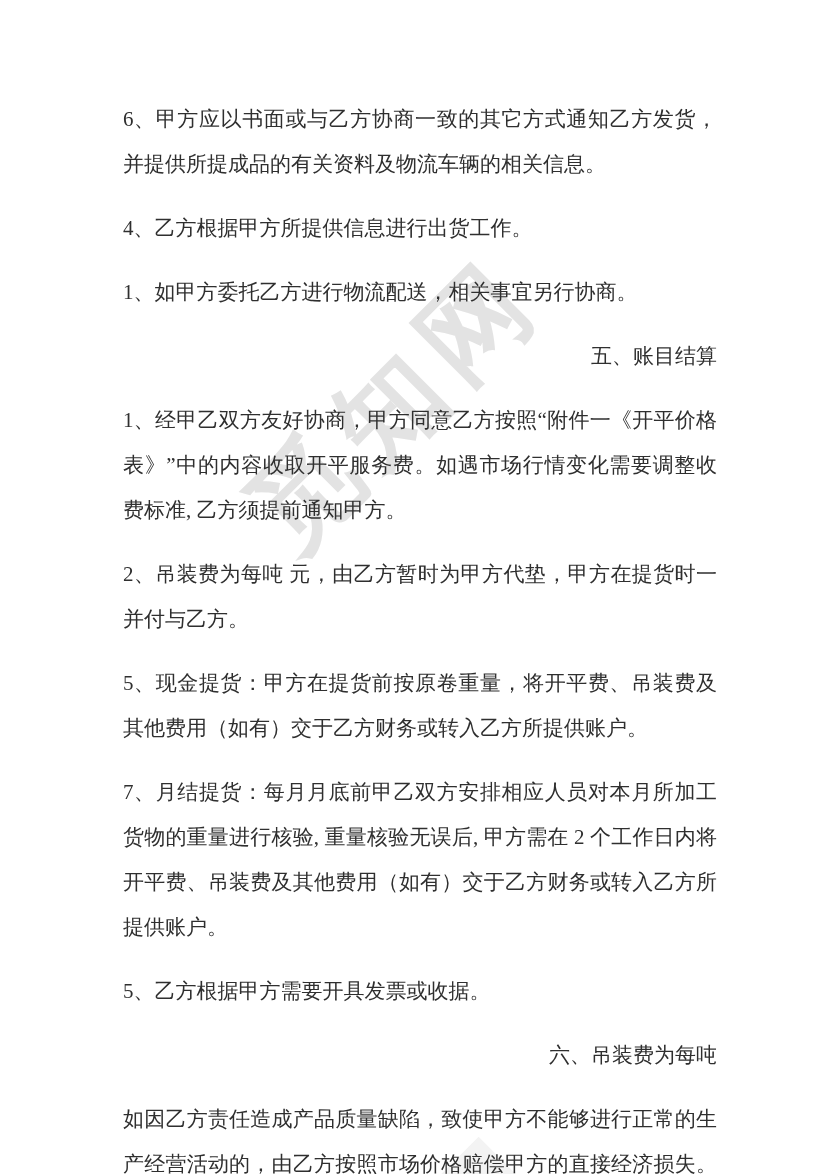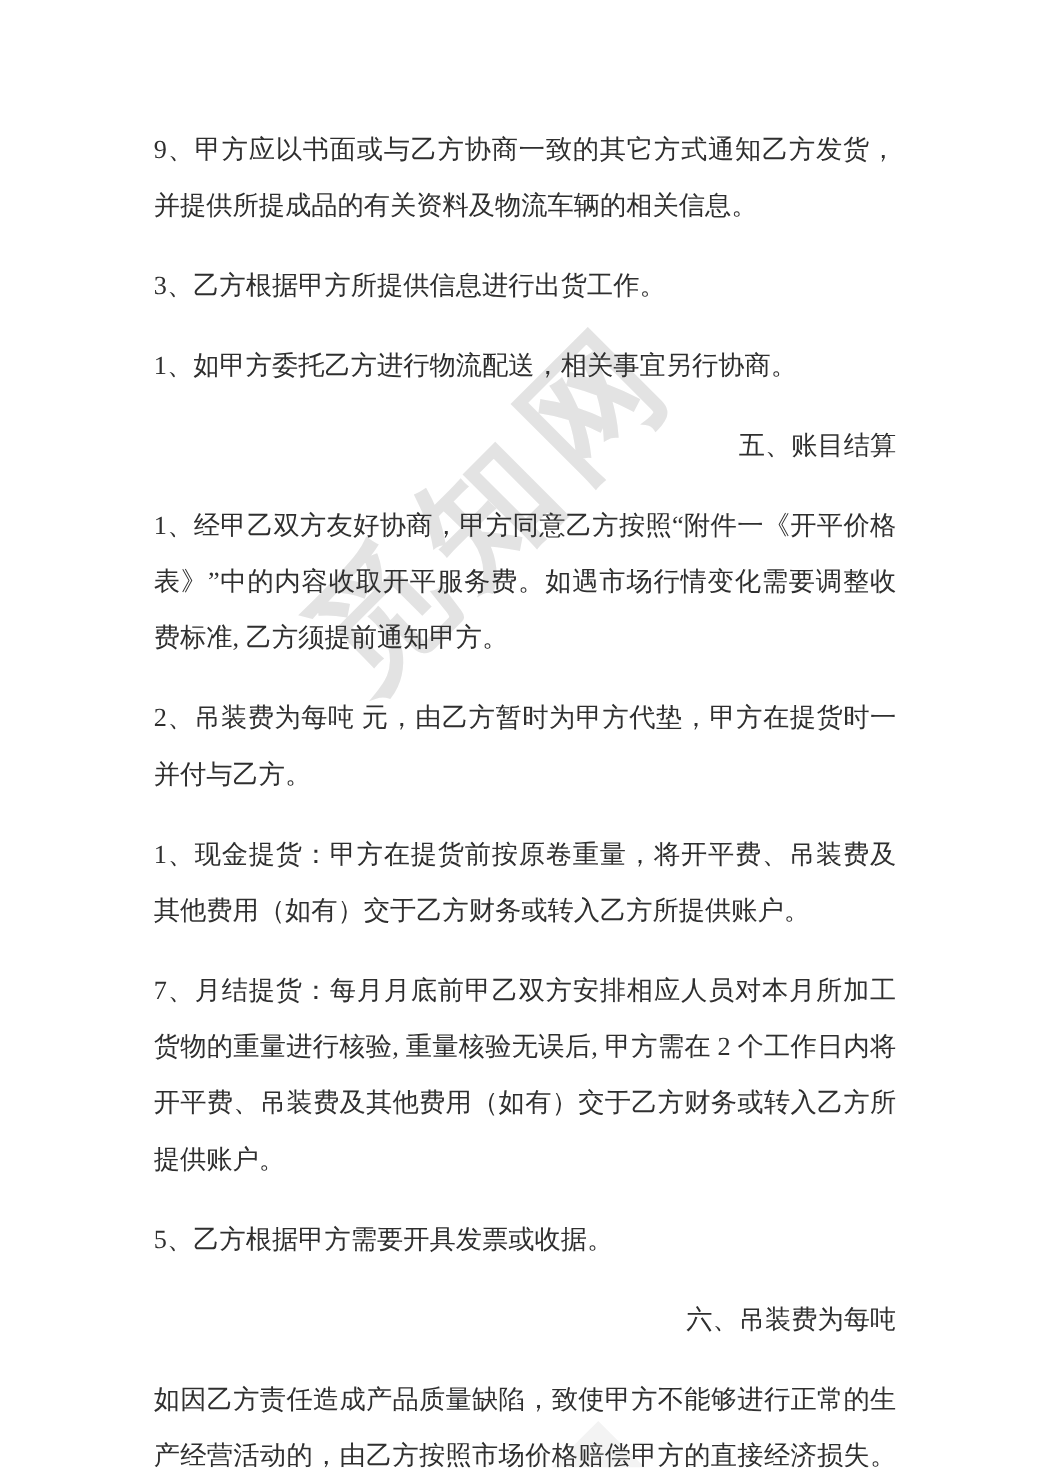--- a/index.html
+++ b/index.html
@@ -60,26 +60,26 @@
 <body>
 
 <div class="page">
 
   <div class="watermark center" style="color: rgb(227, 227, 227);">觅知网</div>
 
   <div class="watermark bottom" style="color: rgb(243, 243, 243);">网</div>
 
   <div class="doc-body">
 
-  <p class="para">9、甲方应以书面或与乙方协商一致的其它方式通知乙方发货，并提供所提成品的有关资料及物流车辆的相关信息。</p>
-      <p class="para">3、乙方根据甲方所提供信息进行出货工作。</p>
+  <p class="para">6、甲方应以书面或与乙方协商一致的其它方式通知乙方发货，并提供所提成品的有关资料及物流车辆的相关信息。</p>
+      <p class="para">4、乙方根据甲方所提供信息进行出货工作。</p>
       <p class="para">1、如甲方委托乙方进行物流配送，相关事宜另行协商。</p>
       <p class="para heading">五、账目结算</p>
       <p class="para">1、经甲乙双方友好协商，甲方同意乙方按照“附件一《开平价格表》”中的内容收取开平服务费。如遇市场行情变化需要调整收费标准, 乙方须提前通知甲方。</p>
       <p class="para">2、吊装费为每吨 元，由乙方暂时为甲方代垫，甲方在提货时一并付与乙方。</p>
-      <p class="para">1、现金提货：甲方在提货前按原卷重量，将开平费、吊装费及其他费用（如有）交于乙方财务或转入乙方所提供账户。</p>
+      <p class="para">5、现金提货：甲方在提货前按原卷重量，将开平费、吊装费及其他费用（如有）交于乙方财务或转入乙方所提供账户。</p>
       <p class="para">7、月结提货：每月月底前甲乙双方安排相应人员对本月所加工货物的重量进行核验, 重量核验无误后, 甲方需在 2 个工作日内将开平费、吊装费及其他费用（如有）交于乙方财务或转入乙方所提供账户。</p>
       <p class="para">5、乙方根据甲方需要开具发票或收据。</p>
       <p class="para heading">六、吊装费为每吨</p>
       <p class="para">如因乙方责任造成产品质量缺陷，致使甲方不能够进行正常的生产经营活动的，由乙方按照市场价格赔偿甲方的直接经济损失。产品残值归乙方所有。</p>
     </div>
 
 </div>
 
 </body></html>

